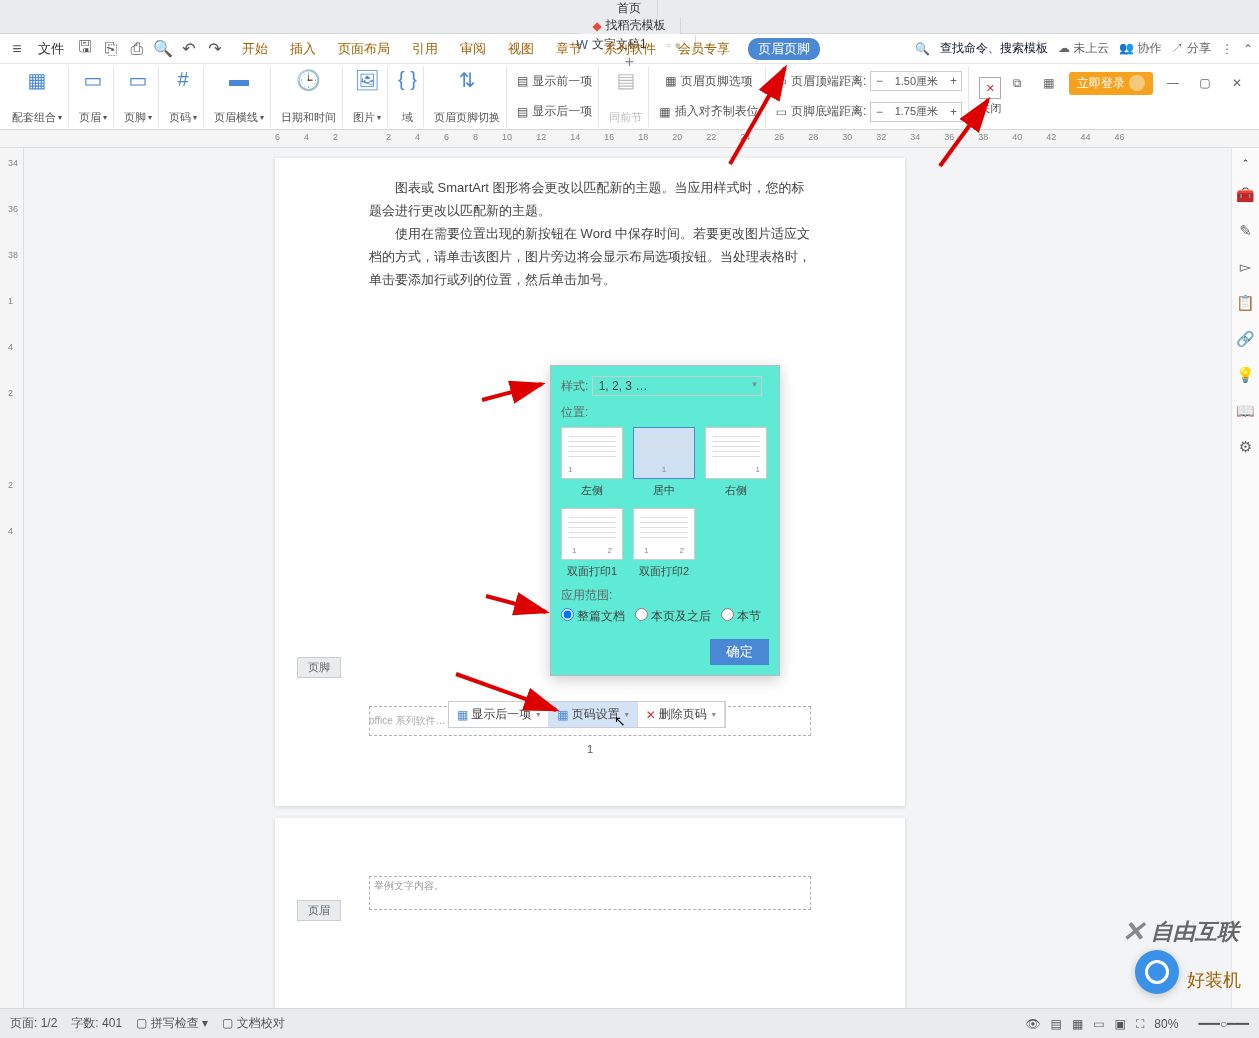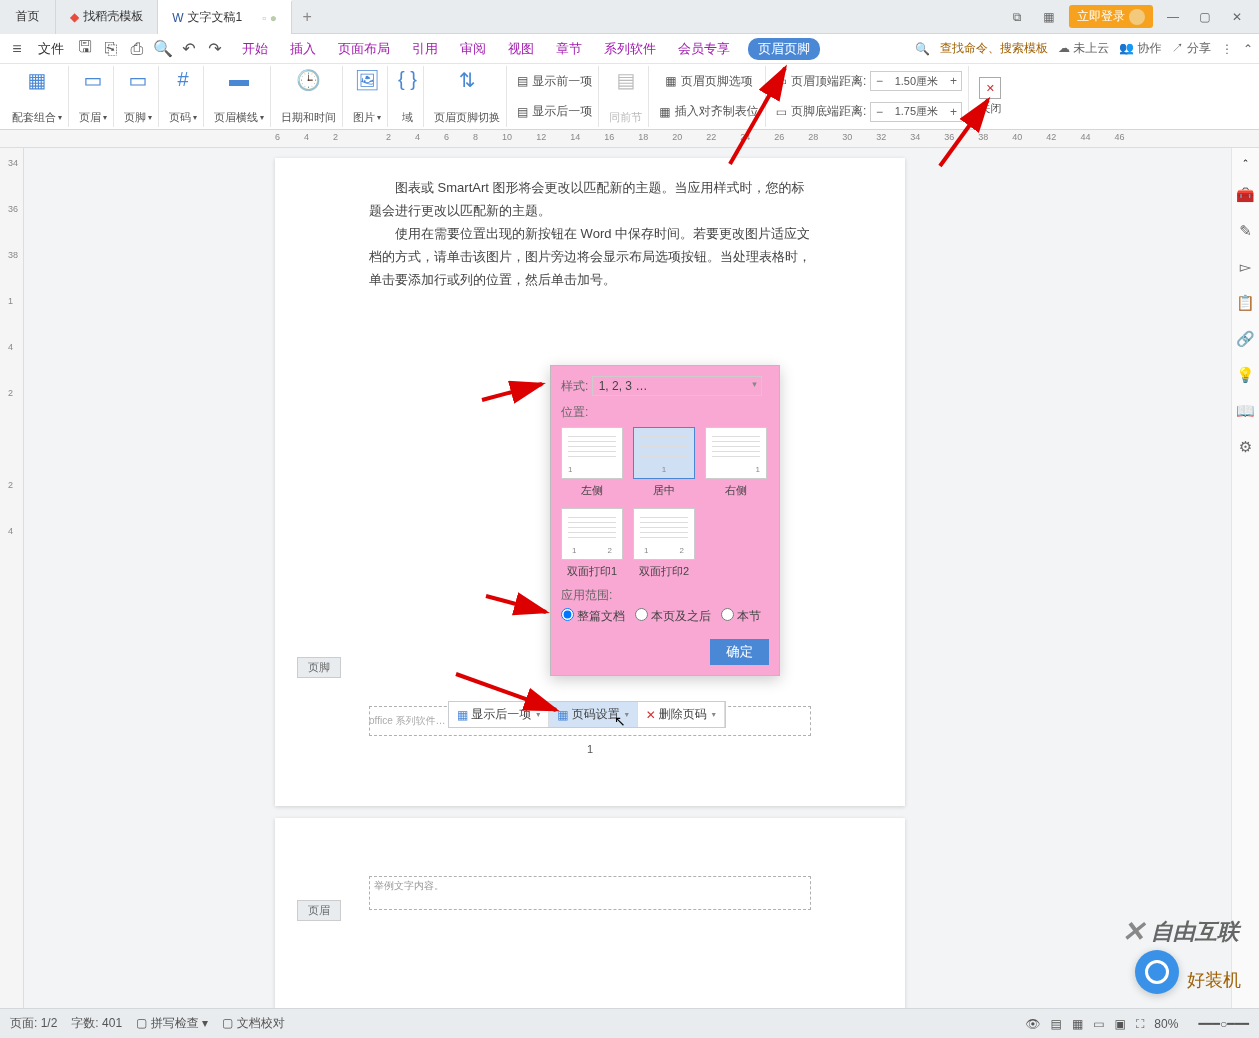--- a/index.html
+++ b/index.html
@@ -1,41 +1,41 @@
 <!DOCTYPE html>
 <html><head>
 <meta charset="utf-8">
 <style>
 * { box-sizing: border-box; margin: 0; padding: 0; font-family: "Microsoft YaHei", sans-serif; }
 body { background: #fff; width: 1259px; height: 1038px; overflow: hidden; position: relative; }
 
 
-.titlebar { height: 34px; background: #e8ecef; display: flex; align-items: center; border-bottom: 1px solid #d4d7da; }
+.titlebar { height: 34px; background: #e8ecef; display: flex; align-items: center; border-bottom: 1px solid #d4d7da; flex-direction: column; }
 .tab { height: 34px; display: flex; align-items: center; padding: 0 14px; font-size: 12px; color: #333; border-right: 1px solid #d4d7da; cursor: pointer; }
 .tab.home { background: #e8ecef; width: 56px; justify-content: center; }
 .tab.template { background: #e8ecef; }
 .tab.template .tab-icon { color: #e74c3c; margin-right: 4px; }
 .tab.active { background: #fff; border-top: 2px solid #fff; }
 .tab.active .tab-icon { color: #2b579a; margin-right: 4px; }
 .tab-add { width: 30px; text-align: center; color: #888; cursor: pointer; }
 .titlebar-right { margin-left: auto; display: flex; align-items: center; gap: 8px; padding-right: 10px; }
 .login-btn { background: #f6a21e; color: #fff; padding: 3px 8px; border-radius: 3px; font-size: 12px; display: flex; align-items: center; gap: 4px; }
 .login-btn .avatar { width: 16px; height: 16px; border-radius: 50%; background: #f3c97c; display: inline-block; }
 .win-btn { width: 24px; height: 24px; display: flex; align-items: center; justify-content: center; color: #666; cursor: pointer; font-size: 12px; }
 
 
 .menubar { height: 30px; background: #fff; display: flex; align-items: center; padding: 0 6px; border-bottom: 1px solid #e5e5e5; }
 .menu-left { display: flex; align-items: center; gap: 4px; }
 .menu-icon { width: 22px; height: 22px; display: flex; align-items: center; justify-content: center; color: #555; cursor: pointer; }
 .menu-file { font-size: 13px; color: #333; padding: 0 6px; }
 .menu-tabs { display: flex; gap: 14px; margin-left: 12px; }
-.menu-tab { font-size: 13px; color: #a21caf; padding: 2px 4px; cursor: pointer; }
+.menu-tab { font-size: 13px; color: #a16207; padding: 2px 4px; cursor: pointer; }
 .menu-tab.active { background: #4a88d6; color: #fff; border-radius: 10px; padding: 2px 10px; }
 .menubar-right { margin-left: auto; display: flex; align-items: center; gap: 10px; font-size: 12px; color: #666; }
-.search-box { font-size: 12px; color: #a16207; }
+.search-box { font-size: 12px; color: #0f172a; }
 
 
 .ribbon { height: 66px; background: #fff; border-bottom: 1px solid #d4d7da; display: flex; align-items: stretch; padding: 2px 6px; gap: 4px; }
 .rgroup { display: flex; flex-direction: column; align-items: center; justify-content: space-between; padding: 2px 6px; border-right: 1px solid #e5e5e5; font-size: 11px; color: #555; }
 .rgroup:last-child { border-right: none; }
 .rgroup .icon { font-size: 20px; color: #4a88d6; }
 .rgroup .label { display: flex; align-items: center; gap: 2px; }
 .rgroup .dd { font-size: 8px; }
 .small-row { display: flex; align-items: center; gap: 4px; font-size: 12px; color: #555; height: 28px; }
 .spinner { display: flex; border: 1px solid #ccc; height: 20px; align-items: center; }
@@ -63,21 +63,21 @@
 .header-box { position: absolute; left: 94px; right: 94px; top: 58px; height: 34px; border: 1px dashed #b0b0b0; font-size: 10px; color: #999; padding: 2px 4px; }
 .header-label { position: absolute; left: 22px; top: 82px; background: #e8ecef; border: 1px solid #ccc; font-size: 11px; color: #666; padding: 2px 10px; }
 .footer-smalltext { position: absolute; left: 94px; top: 556px; font-size: 10px; color: #aaa; }
 .ft-btn { display: flex; align-items: center; gap: 3px; padding: 4px 8px; border-right: 1px solid #ddd; cursor: pointer; color: #444; }
 .ft-btn.sel { background: #d3e3f5; }
 .ft-btn .ico { color: #4a88d6; font-size: 12px; }
 .ft-btn .ico.red { color: #c33; }
 .ft-btn .dd { font-size: 8px; color: #888; margin-left: 2px; }
 
 
-.dialog { position: absolute; left: 550px; top: 365px; width: 230px; background: #f9a8d4; border: 1px solid #bbb; box-shadow: 0 4px 14px rgba(0,0,0,.2); padding: 10px; font-size: 12px; color: #444; z-index: 50; }
+.dialog { position: absolute; left: 550px; top: 365px; width: 230px; background: #5eead4; border: 1px solid #bbb; box-shadow: 0 4px 14px rgba(0,0,0,.2); padding: 10px; font-size: 12px; color: #444; z-index: 50; }
 .dialog .row { margin-bottom: 8px; }
 .dialog .lbl { color: #666; }
 .style-select { border: 1px solid #ccc; padding: 2px 6px; width: 170px; display: inline-block; position: relative; }
 .style-select::after { content: "▾"; position: absolute; right: 4px; color: #888; font-size: 9px; }
 .pos-grid { display: flex; flex-wrap: wrap; gap: 10px; margin-top: 6px; }
 .pos-item { width: 62px; text-align: center; font-size: 11px; cursor: pointer; }
 .pos-item .thumb { width: 62px; height: 52px; border: 1px solid #ccc; background: #fff; margin-bottom: 4px; position: relative; }
 .pos-item.sel .thumb { background: #cfe0f5; border-color: #4a88d6; }
 .pos-item .thumb .mark { position: absolute; bottom: 4px; font-size: 8px; color: #888; }
 .pos-item .thumb .lines { position: absolute; top: 8px; left: 6px; right: 6px; height: 24px; background: repeating-linear-gradient(#ddd, #ddd 1px, transparent 1px, transparent 5px); }

